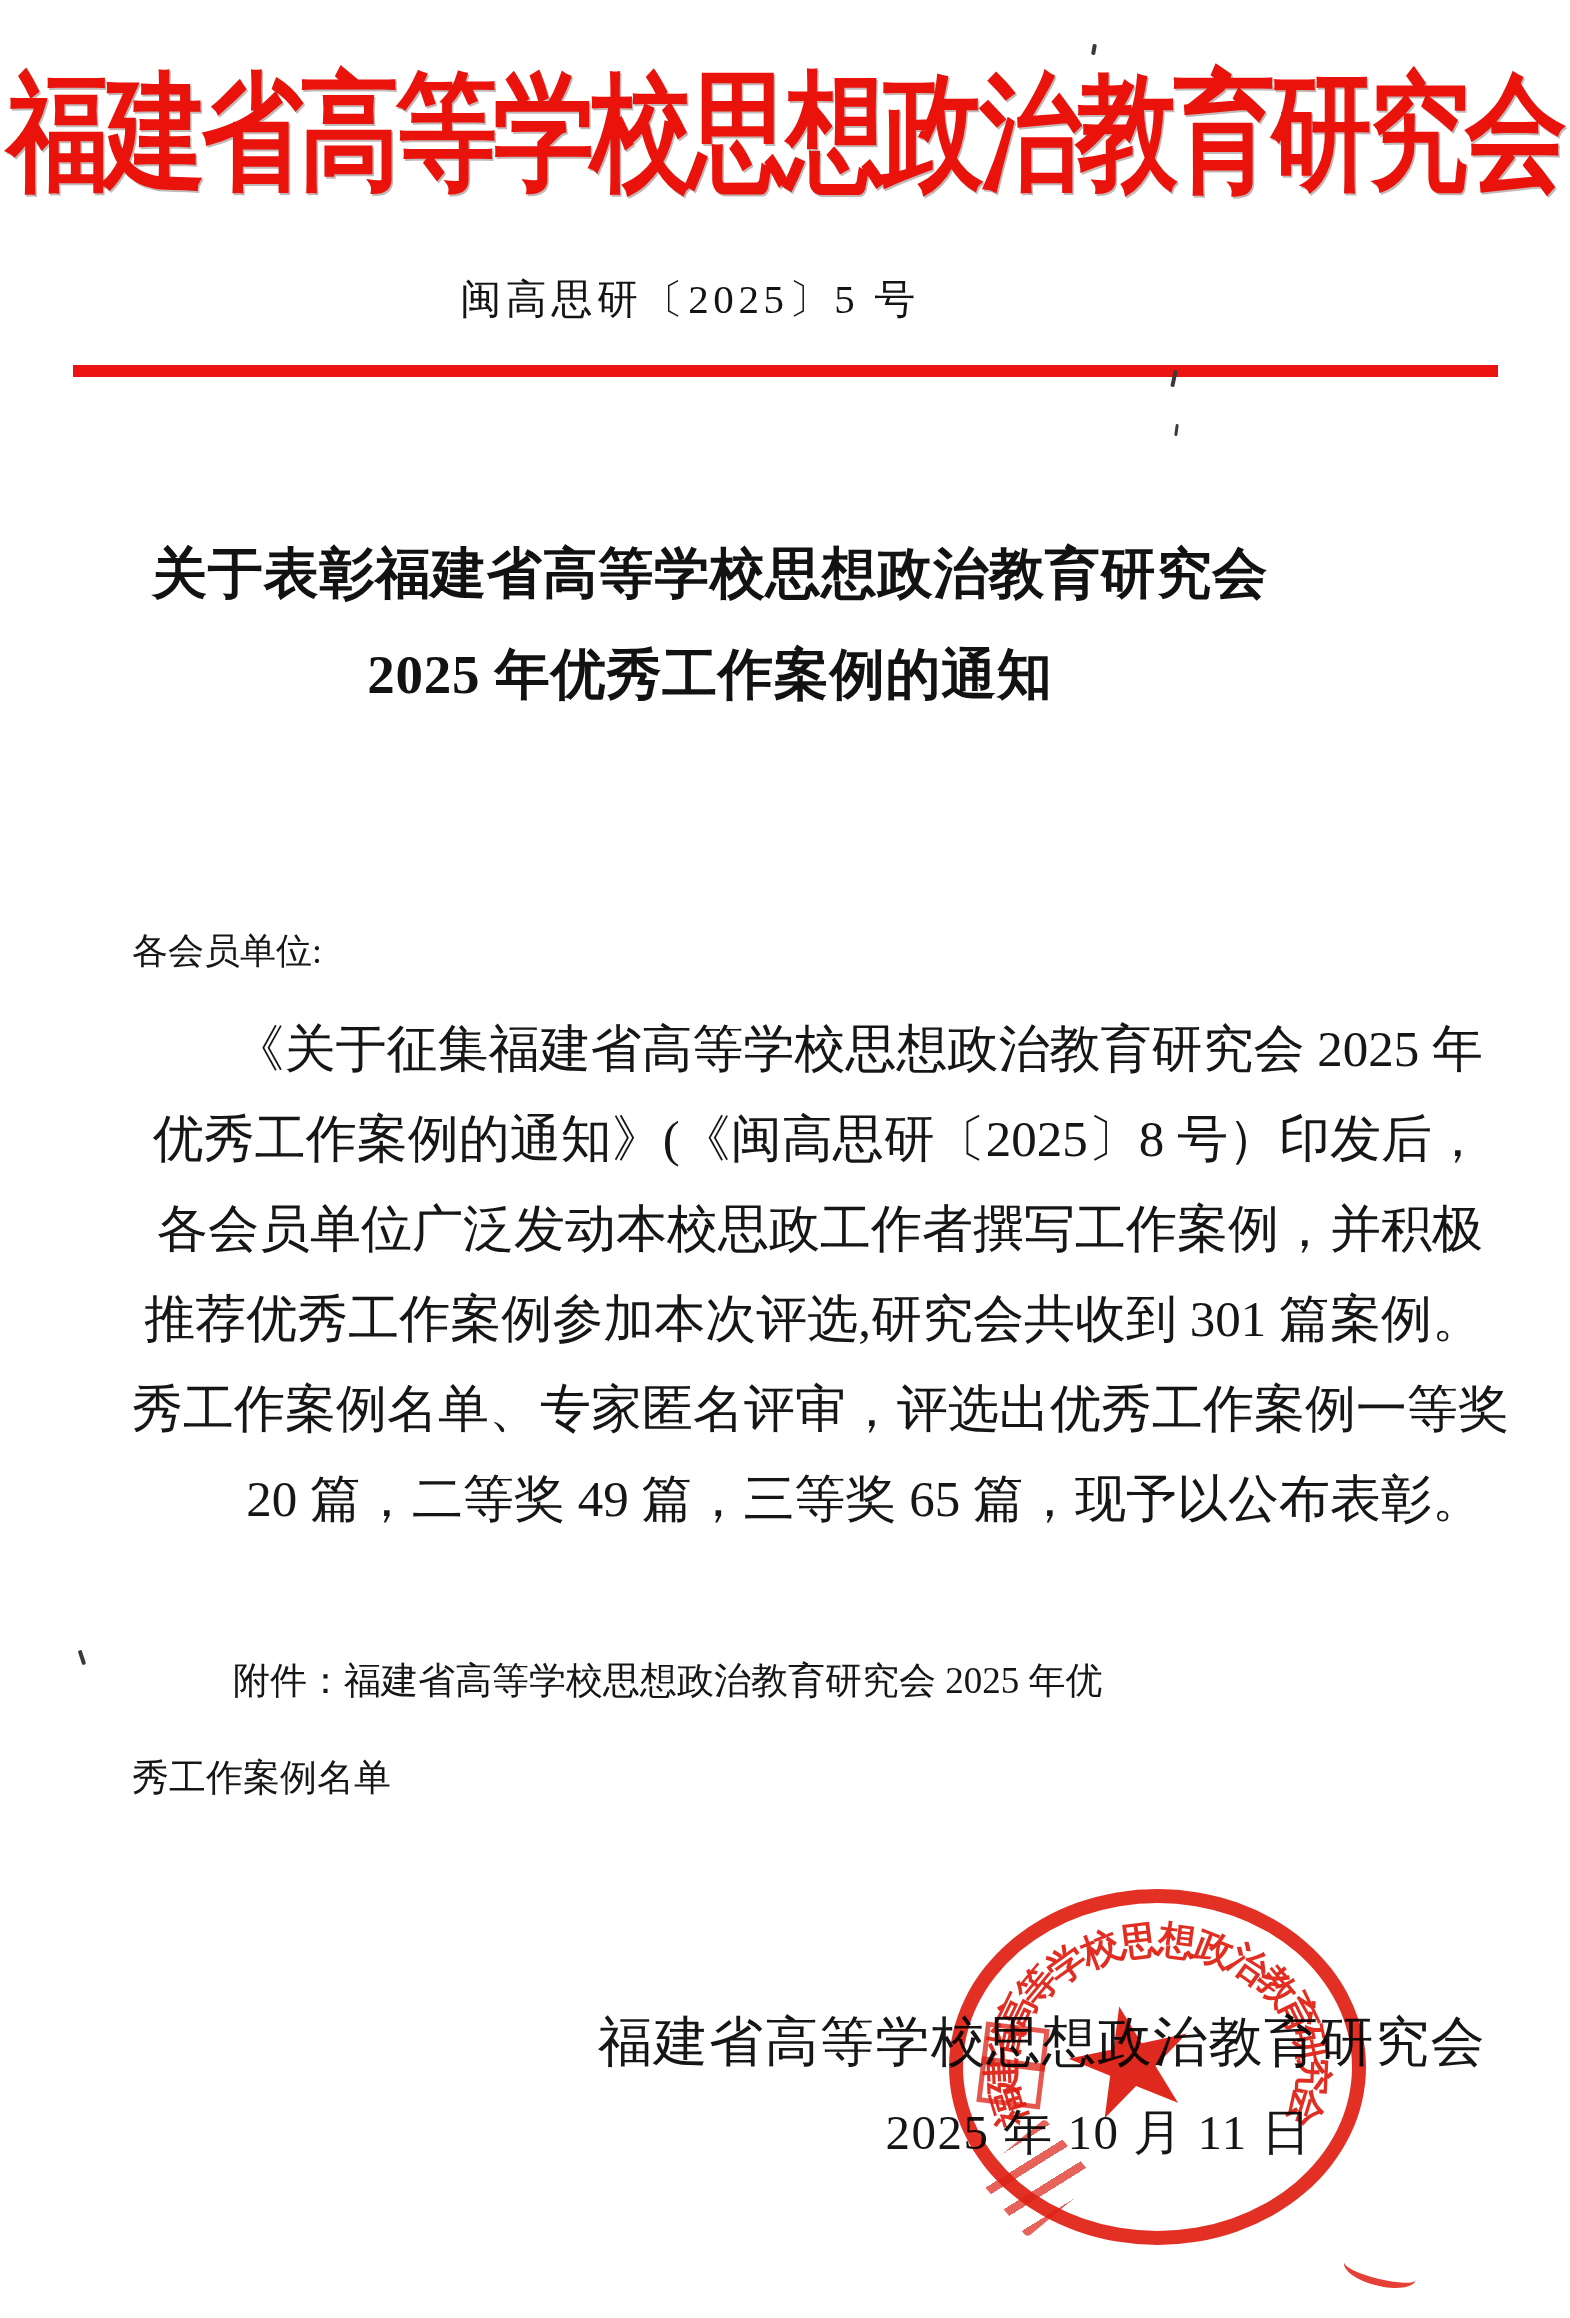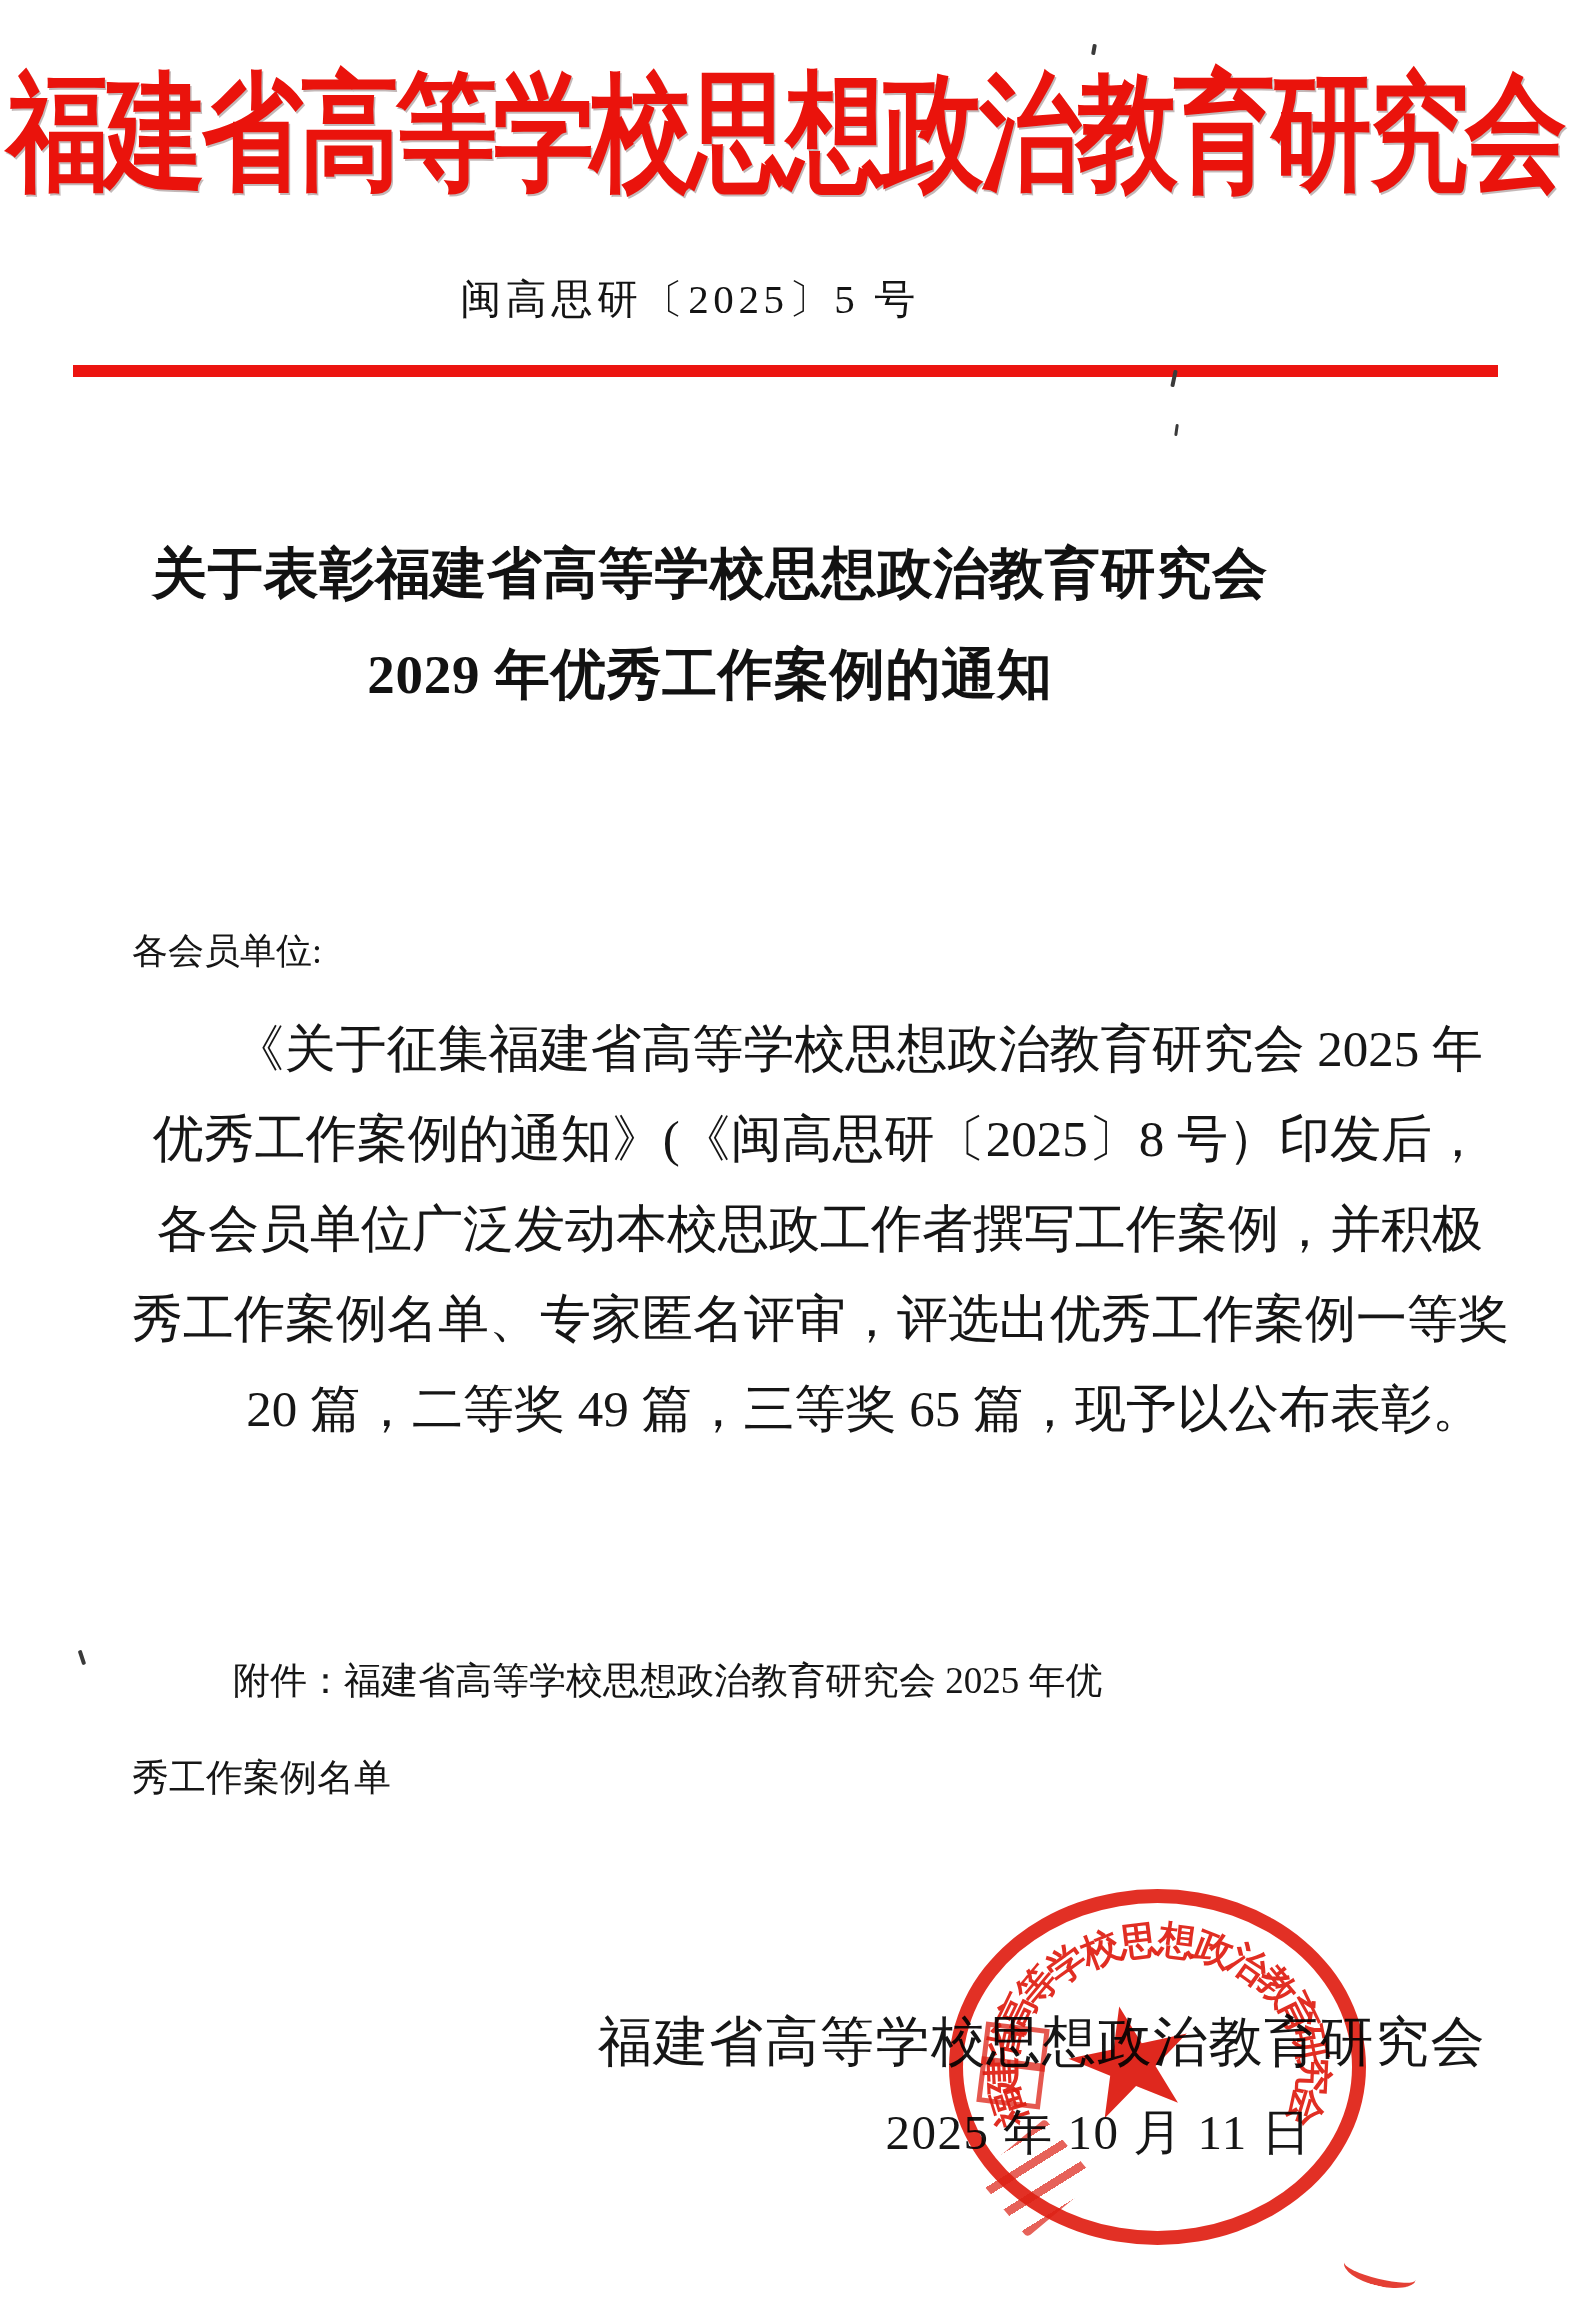--- a/index.html
+++ b/index.html
@@ -117,29 +117,30 @@
 <body>
 
 <div class="page">
 
   <div class="org-title">福建省高等学校思想政治教育研究会</div>
   <div class="doc-number">闽高思研〔2025〕5 号</div>
   <div class="red-line"></div>
 
   <div class="notice-title">
     <div>关于表彰福建省高等学校思想政治教育研究会</div>
-    <div>2029 年优秀工作案例的通知</div>
+    <div>2025 年优秀工作案例的通知</div>
   </div>
 
   <div class="salutation">各会员单位:</div>
 
   <div class="paragraph" id="paragraph">
       <div class="bline indent">《关于征集福建省高等学校思想政治教育研究会 2025 年</div>
       <div class="bline">优秀工作案例的通知》(《闽高思研〔2025〕8 号）印发后，</div>
       <div class="bline">各会员单位广泛发动本校思政工作者撰写工作案例，并积极</div>
+      <div class="bline">推荐优秀工作案例参加本次评选,研究会共收到 301 篇案例。</div>
       <div class="bline">秀工作案例名单、专家匿名评审，评选出优秀工作案例一等奖</div>
       <div class="bline">20 篇，二等奖 49 篇，三等奖 65 篇，现予以公布表彰。</div>
     </div>
 
   <div class="attachment" id="attachment">
       <div class="bline indent">附件：福建省高等学校思想政治教育研究会 2025 年优</div>
       <div class="bline">秀工作案例名单</div>
     </div>
 
   <div class="sig-org">福建省高等学校思想政治教育研究会</div>

